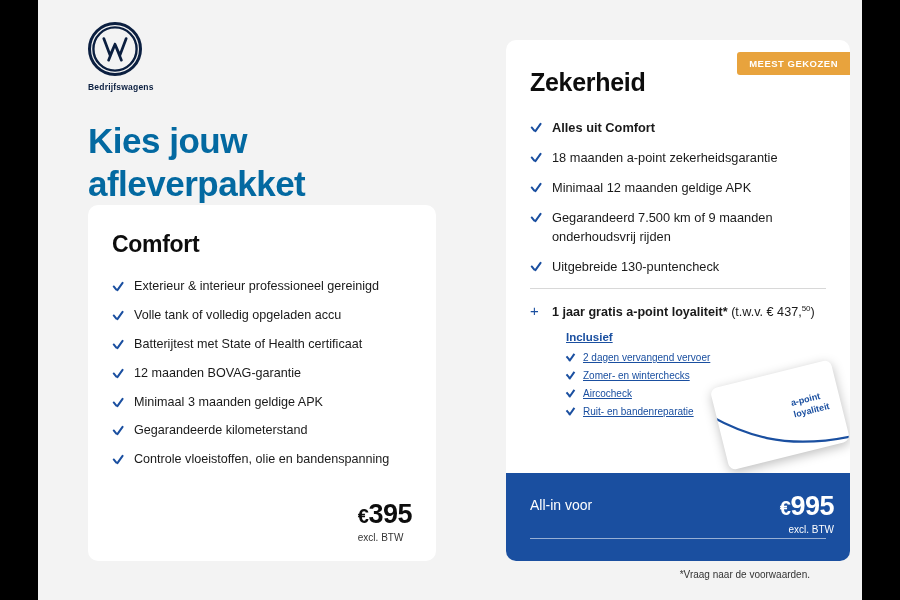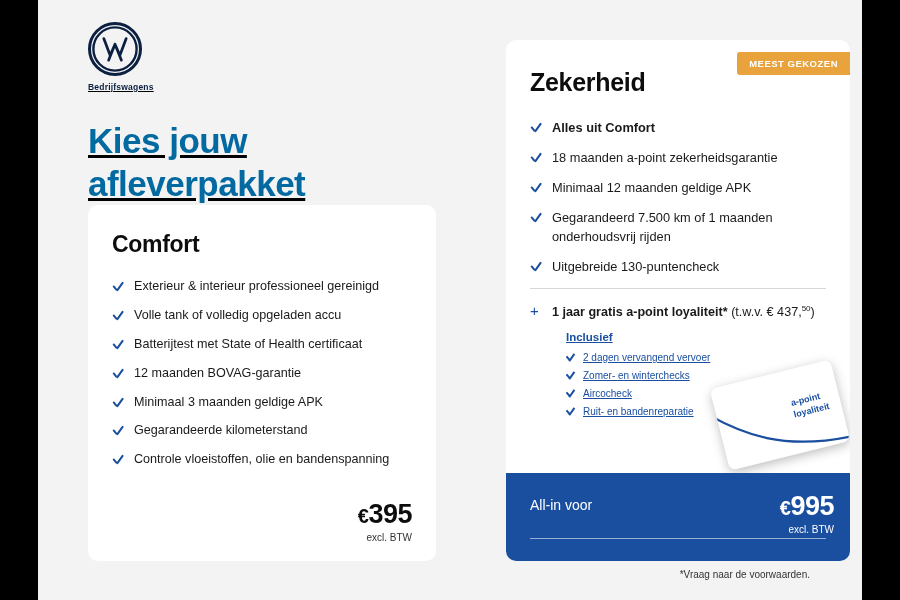--- a/index.html
+++ b/index.html
@@ -19,21 +19,20 @@
     left: 38px; top: 0px;
     width: 824px; height: 600px;
     background: #f3f3f3;
   }
 
   
   .left {
     position: absolute;
     left: 50px; top: 22px;
     width: 360px;
-    text-decoration: underline;
   }
   .logo-wrap { width: 62px; }
   .vw-logo {
     width: 54px; height: 54px;
     border-radius: 50%;
     border: 3px solid #0b1f40;
     display: block;
   }
   .logo-caption {
     margin-top: 6px;
@@ -99,21 +98,21 @@
   .check::after {
     width: 2px; height: 11px;
     left: 7px; top: 0px;
     transform: rotate(35deg);
   }
   .check.dark::before, .check.dark::after { background: #1a4fa0; }
 
   .price-block {
     position: absolute;
     right: 24px; bottom: 18px;
-    text-align: right;
+    text-align: left;
   }
   .price {
     font-size: 27px;
     font-weight: bold;
     color: #0d0d0d;
     letter-spacing: -0.5px;
   }
   .price .cur { font-size: 20px; }
   .price-sub {
     font-size: 10px;
@@ -371,21 +370,21 @@
           <li>
             <span class="check dark"></span>
             <span class="txt">18 maanden a-point zekerheidsgarantie</span>
           </li>
           <li>
             <span class="check dark"></span>
             <span class="txt">Minimaal 12 maanden geldige APK</span>
           </li>
           <li>
             <span class="check dark"></span>
-            <span class="txt">Gegarandeerd 7.500 km of 1 maanden onderhoudsvrij rijden</span>
+            <span class="txt">Gegarandeerd 7.500 km of 9 maanden onderhoudsvrij rijden</span>
           </li>
           <li>
             <span class="check dark"></span>
             <span class="txt">Uitgebreide 130-puntencheck</span>
           </li>
         </ul>
 
         <div class="divider"></div>
 
         <div class="loyal-row">

